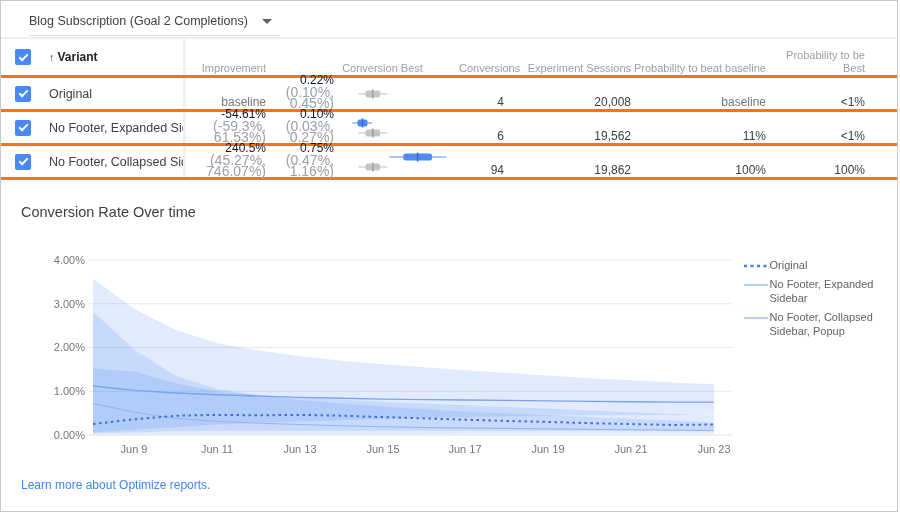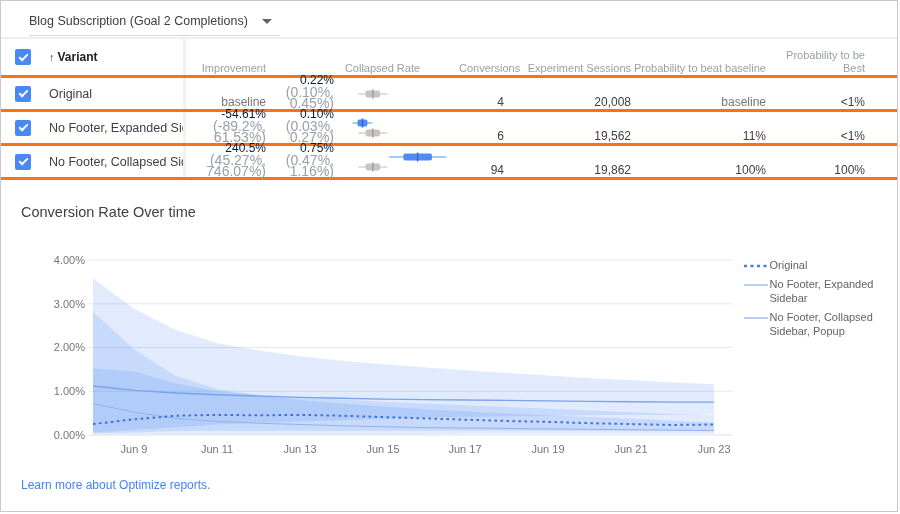--- a/index.html
+++ b/index.html
@@ -68,21 +68,21 @@
       <div class="c-check">
         <div class="checkbox">
             <span class="check"></span>
           </div>
       </div>
       <div class="c-variant header-variant">
         <span class="sort-arrow">↑</span><span>Variant</span>
       </div>
     </div>
     <div class="cell c-imp h">Improvement</div>
-    <div class="cell c-crhead h">Collapsed Rate</div>
+    <div class="cell c-crhead h">Conversion Best</div>
     <div class="cell c-conv h">Conversions</div>
     <div class="cell c-sess h">Experiment Sessions</div>
     <div class="cell c-pbeat h">Probability to beat baseline</div>
     <div class="cell c-pbest h">Probability to be Best</div>
   </div>
 
   
   <div class="row trow">
     <div class="row-left">
       <div class="c-check">
@@ -117,21 +117,21 @@
     <div class="row-left">
       <div class="c-check">
         <div class="checkbox">
             <span class="check"></span>
           </div>
       </div>
       <div class="c-variant">No Footer, Expanded Side...</div>
     </div>
     <div class="cell c-imp">
       <div class="main">-54.61%</div>
-      <div class="sub">(-89.2%, 61.53%)</div>
+      <div class="sub">(-59.3%, 61.53%)</div>
     </div>
     <div class="cell c-cr">
       <div class="main">0.10%</div>
       <div class="sub">(0.03%, 0.27%)</div>
     </div>
     <div class="cell c-box">
       <svg class="box-svg" width="112" height="30">
           <line x1="12.3" x2="41.35" y1="20" y2="20" stroke="#dedede" stroke-width="2"></line>
           <rect x="19.5625" y="16.5" width="14.525" height="7" rx="2" fill="#c4c4c4"></rect>
           <line x1="26.825000000000003" x2="26.825000000000003" y1="15.5" y2="24.5" stroke="#9e9e9e" stroke-width="1.5"></line>

